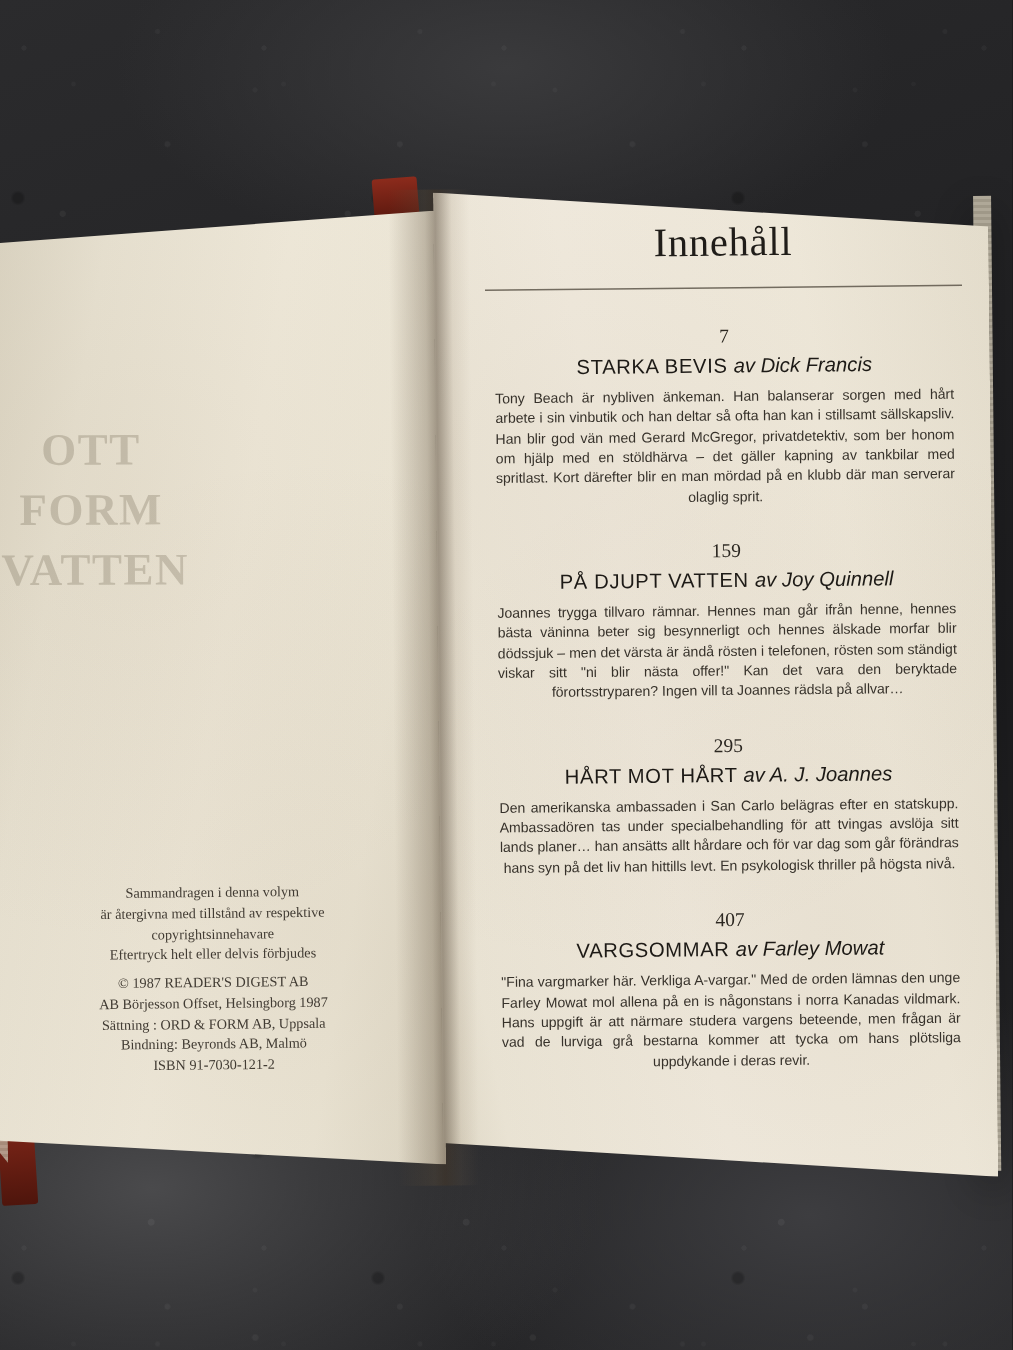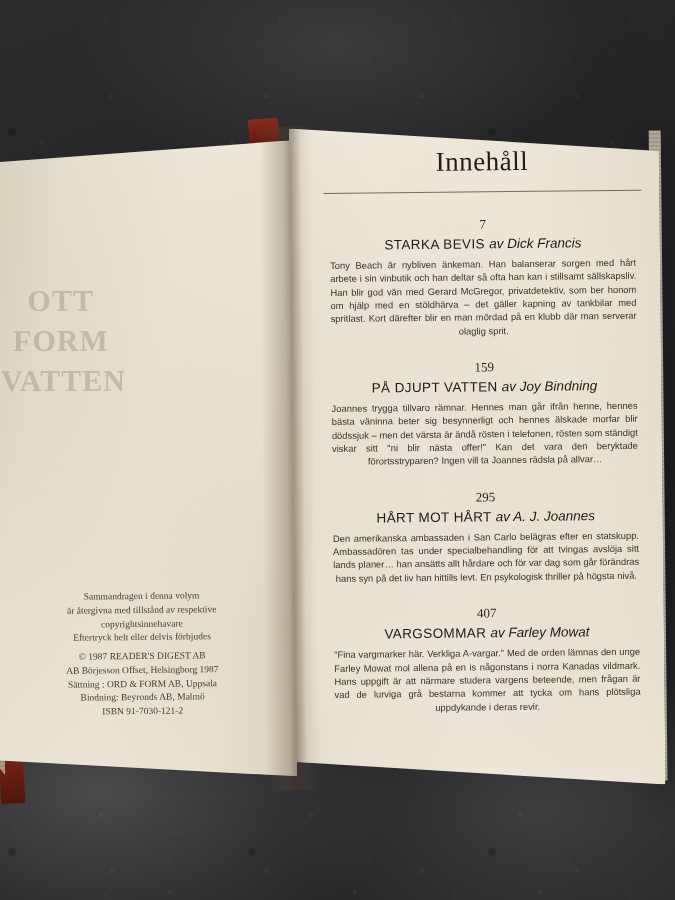--- a/index.html
+++ b/index.html
@@ -251,21 +251,21 @@
           <span>STARKA BEVIS</span>
           <span class="byline">av Dick Francis</span>
         </div>
         <div class="blurb">Tony Beach är nybliven änkeman. Han balanserar sorgen med hårt arbete i sin vinbutik och han deltar så ofta han kan i stillsamt sällskapsliv. Han blir god vän med Gerard McGregor, privatdetektiv, som ber honom om hjälp med en stöldhärva – det gäller kapning av tankbilar med spritlast. Kort därefter blir en man mördad på en klubb där man serverar olaglig sprit.</div>
       </div>
 
       <div class="entry">
         <div class="pagenum">159</div>
         <div class="titleline">
           <span>PÅ DJUPT VATTEN</span>
-          <span class="byline">av Joy Bindning</span>
+          <span class="byline">av Joy Quinnell</span>
         </div>
         <div class="blurb">Joannes trygga tillvaro rämnar. Hennes man går ifrån henne, hennes bästa väninna beter sig besynnerligt och hennes älskade morfar blir dödssjuk – men det värsta är ändå rösten i telefonen, rösten som ständigt viskar sitt "ni blir nästa offer!" Kan det vara den beryktade förortsstryparen? Ingen vill ta Joannes rädsla på allvar…</div>
       </div>
 
       <div class="entry">
         <div class="pagenum">295</div>
         <div class="titleline">
           <span>HÅRT MOT HÅRT</span>
           <span class="byline">av A. J. Joannes</span>
         </div>

